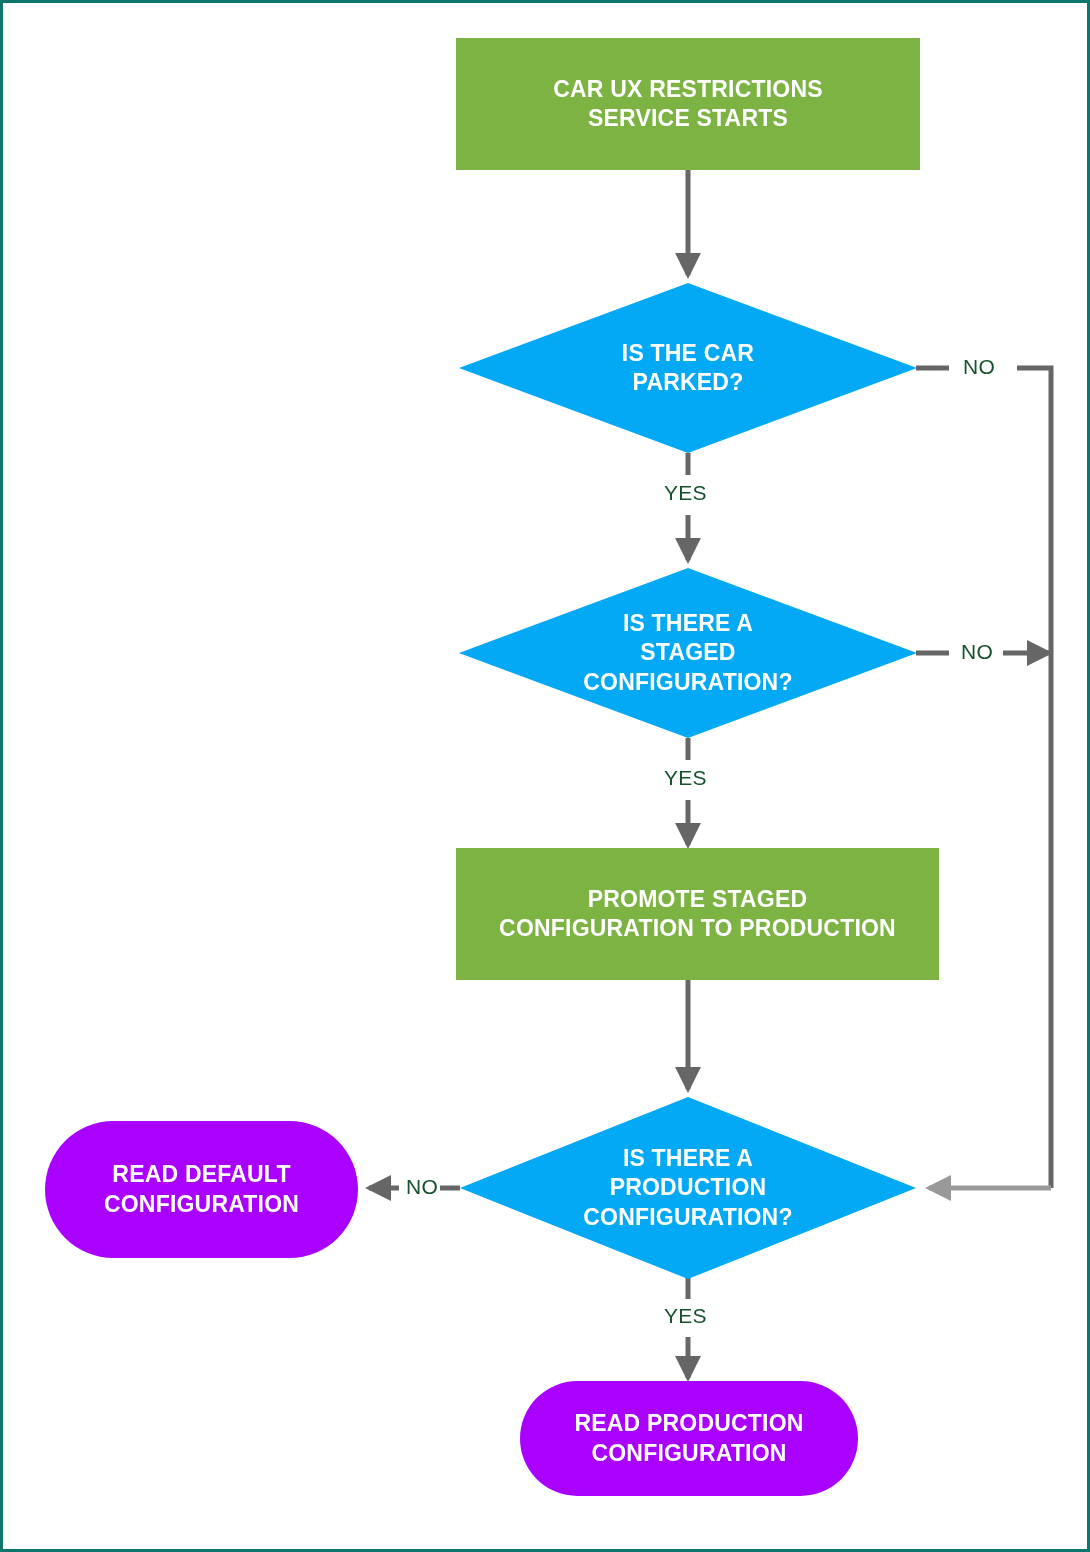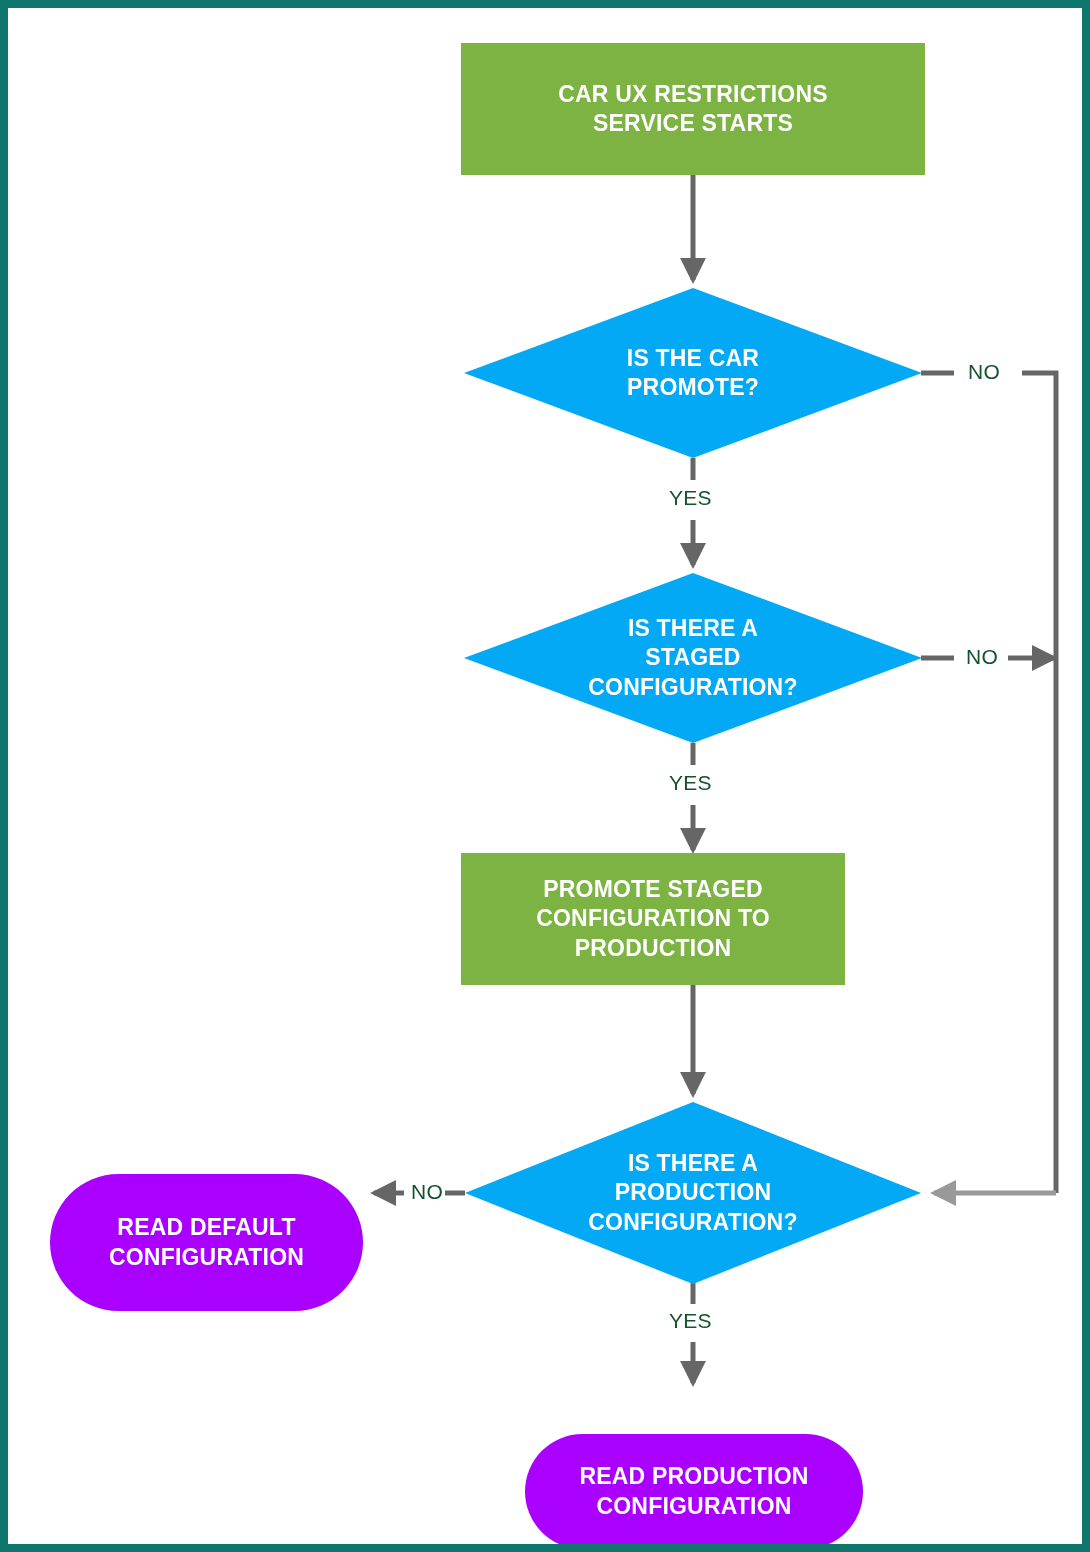--- a/index.html
+++ b/index.html
@@ -9,21 +9,21 @@
   }
   body {
     font-family: "Liberation Sans", sans-serif;
   }
   #canvas {
     position: relative;
     width: 1090px;
     height: 1552px;
     background: #ffffff;
     box-sizing: border-box;
-    border: 8px solid #0f766e;
+    border: 3px solid #0f766e;
     overflow: hidden;
     padding-left: 8px;
   }
   #edges {
     position: absolute;
     left: 0;
     top: 0;
     width: 1090px;
     height: 1552px;
     pointer-events: none;
@@ -40,21 +40,20 @@
     font-weight: bold;
     letter-spacing: 0.2px;
     line-height: 1.28;
   }
 
   .node-process {
     font-size: 23px;
   }
   .node-terminator {
     font-size: 23px;
-    margin-top: 48px;
   }
   .node-decision {
     font-size: 23px;
   }
 
   .node .label {
     position: relative;
     z-index: 2;
     white-space: pre-line;
     padding: 0 6px;
@@ -146,33 +145,33 @@
   <div class="node node-process shape-rect" style="--fill:#7CB342; left:453px; top:35px; width:464px; height:132px;">
     <span class="label">CAR UX RESTRICTIONS
 SERVICE STARTS</span>
   </div>
 
   <div class="node node-decision shape-diamond" style="left:456px; top:280px; width:458px; height:170px;">
     <svg class="dia" viewBox="0 0 458 170" preserveAspectRatio="none" xmlns="http://www.w3.org/2000/svg">
       <polygon points="229,0 458,85 229,170 0,85" fill="#03A9F4"></polygon>
     </svg>
     <span class="label">IS THE CAR
-PROMOTE?</span>
+PARKED?</span>
   </div>
 
   <div class="node node-decision shape-diamond" style="left:456px; top:565px; width:458px; height:170px;">
     <svg class="dia" viewBox="0 0 458 170" preserveAspectRatio="none" xmlns="http://www.w3.org/2000/svg">
       <polygon points="229,0 458,85 229,170 0,85" fill="#03A9F4"></polygon>
     </svg>
     <span class="label">IS THERE A
 STAGED
 CONFIGURATION?</span>
   </div>
 
-  <div class="node node-process shape-rect" style="--fill:#7CB342; left:453px; top:845px; width:384px; height:132px;">
+  <div class="node node-process shape-rect" style="--fill:#7CB342; left:453px; top:845px; width:483px; height:132px;">
     <span class="label">PROMOTE STAGED
 CONFIGURATION TO PRODUCTION</span>
   </div>
 
   <div class="node node-decision shape-diamond" style="left:457px; top:1094px; width:456px; height:182px;">
     <svg class="dia" viewBox="0 0 456 182" preserveAspectRatio="none" xmlns="http://www.w3.org/2000/svg">
       <polygon points="228,0 456,91 228,182 0,91" fill="#03A9F4"></polygon>
     </svg>
     <span class="label">IS THERE A
 PRODUCTION

